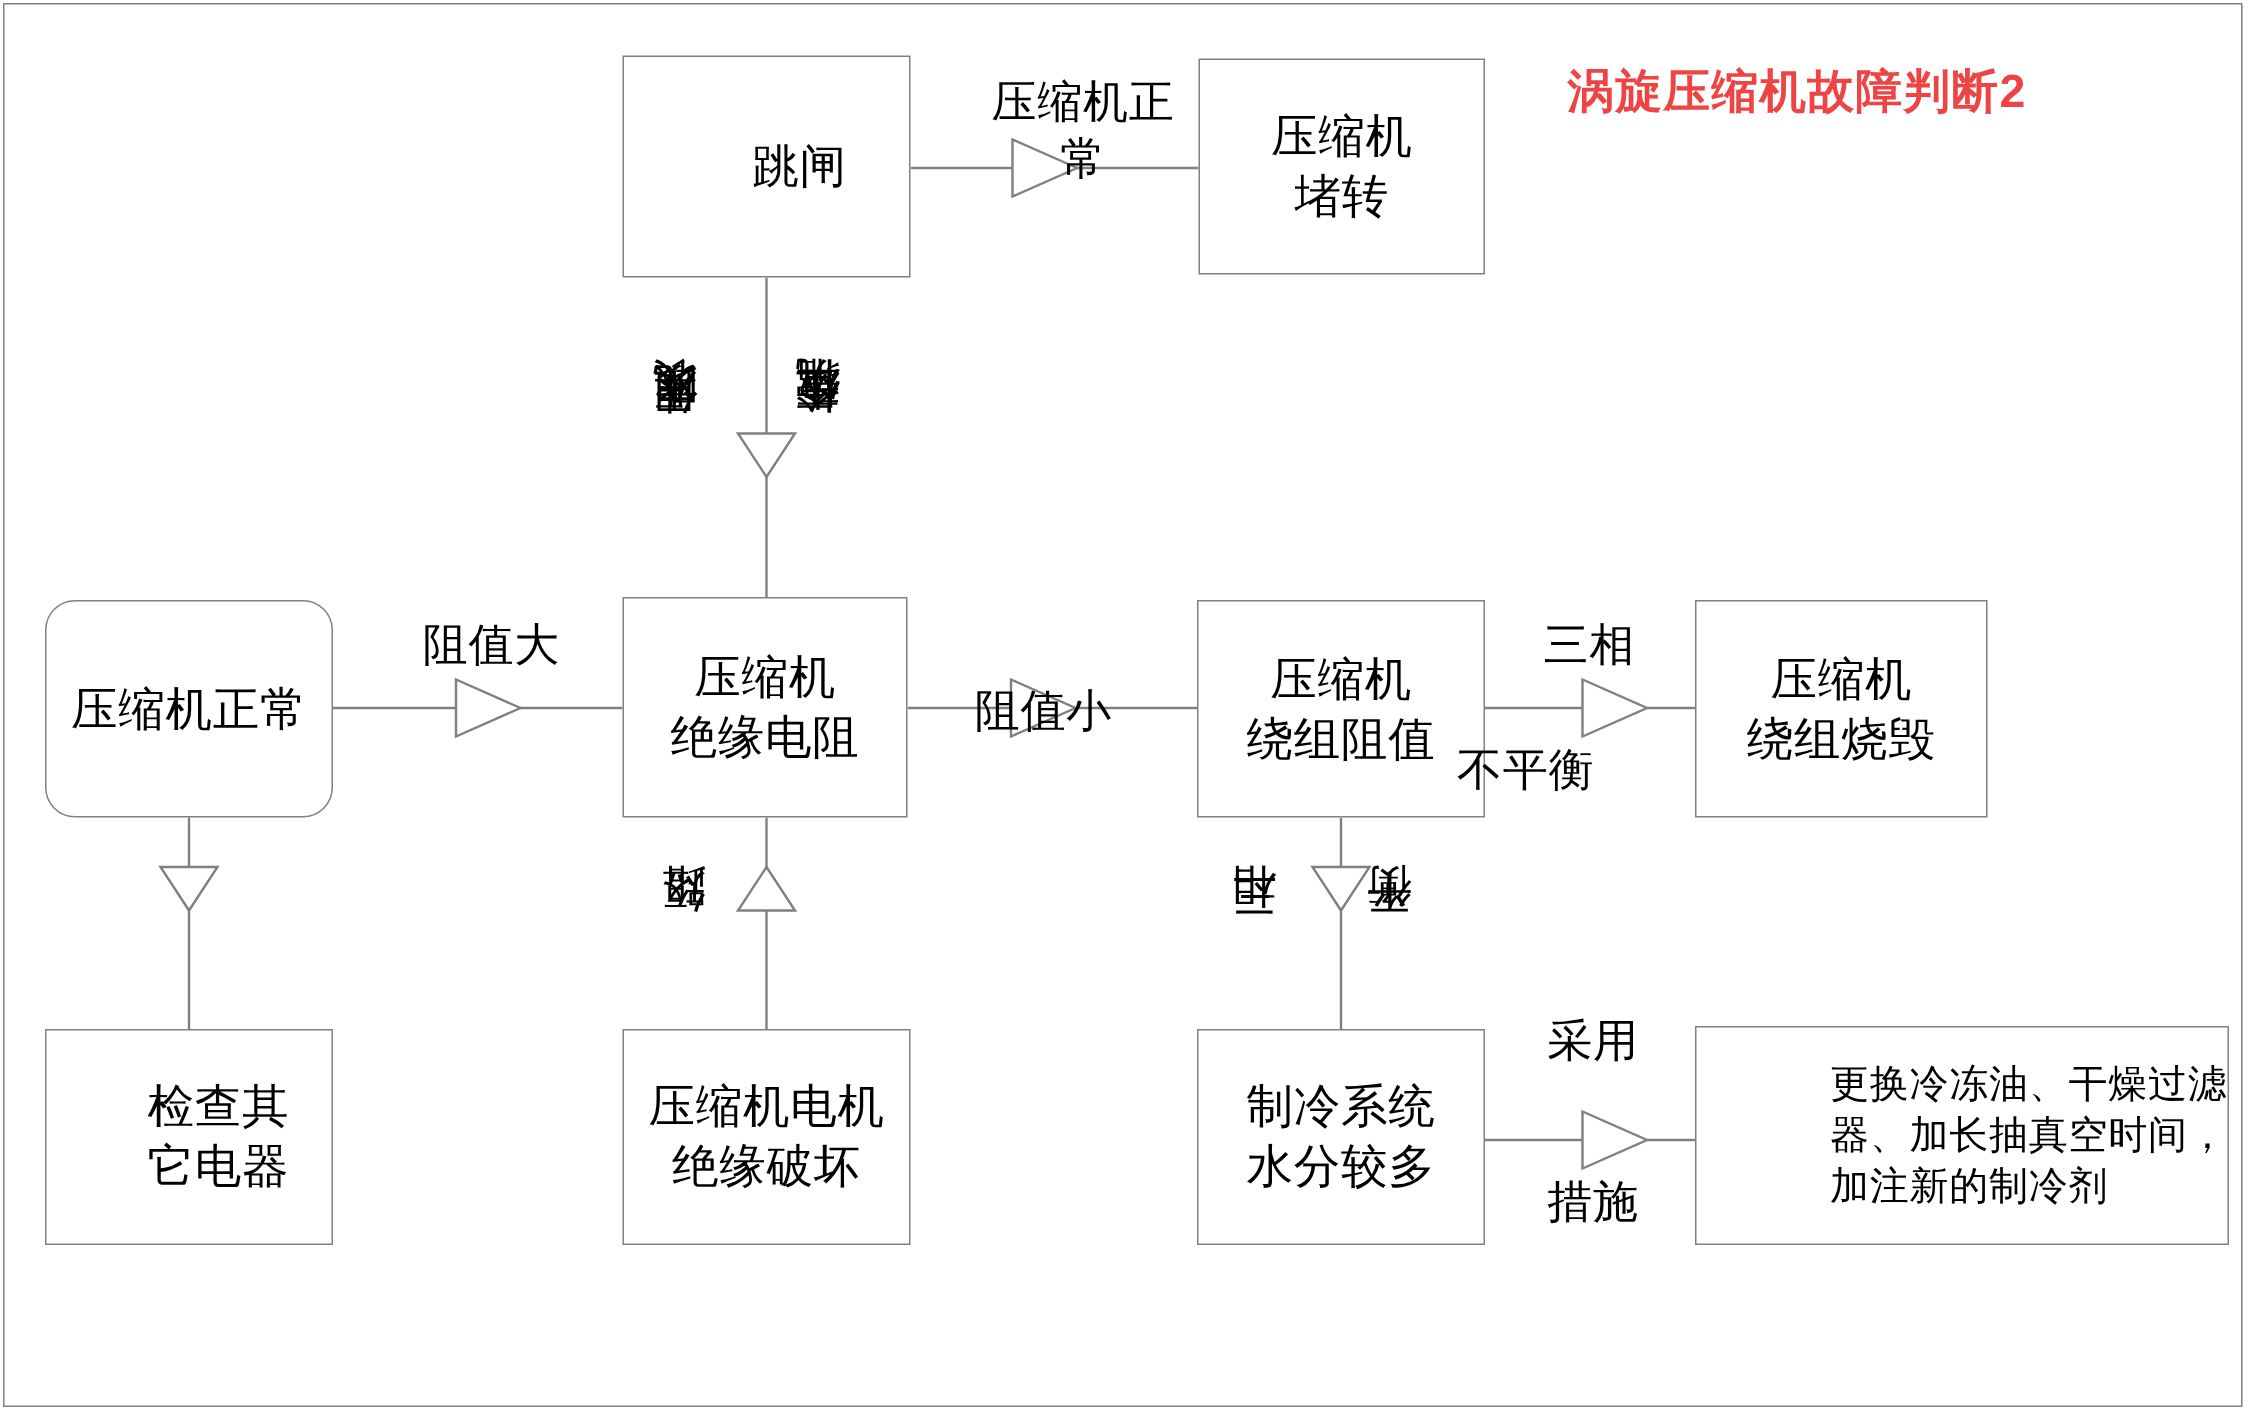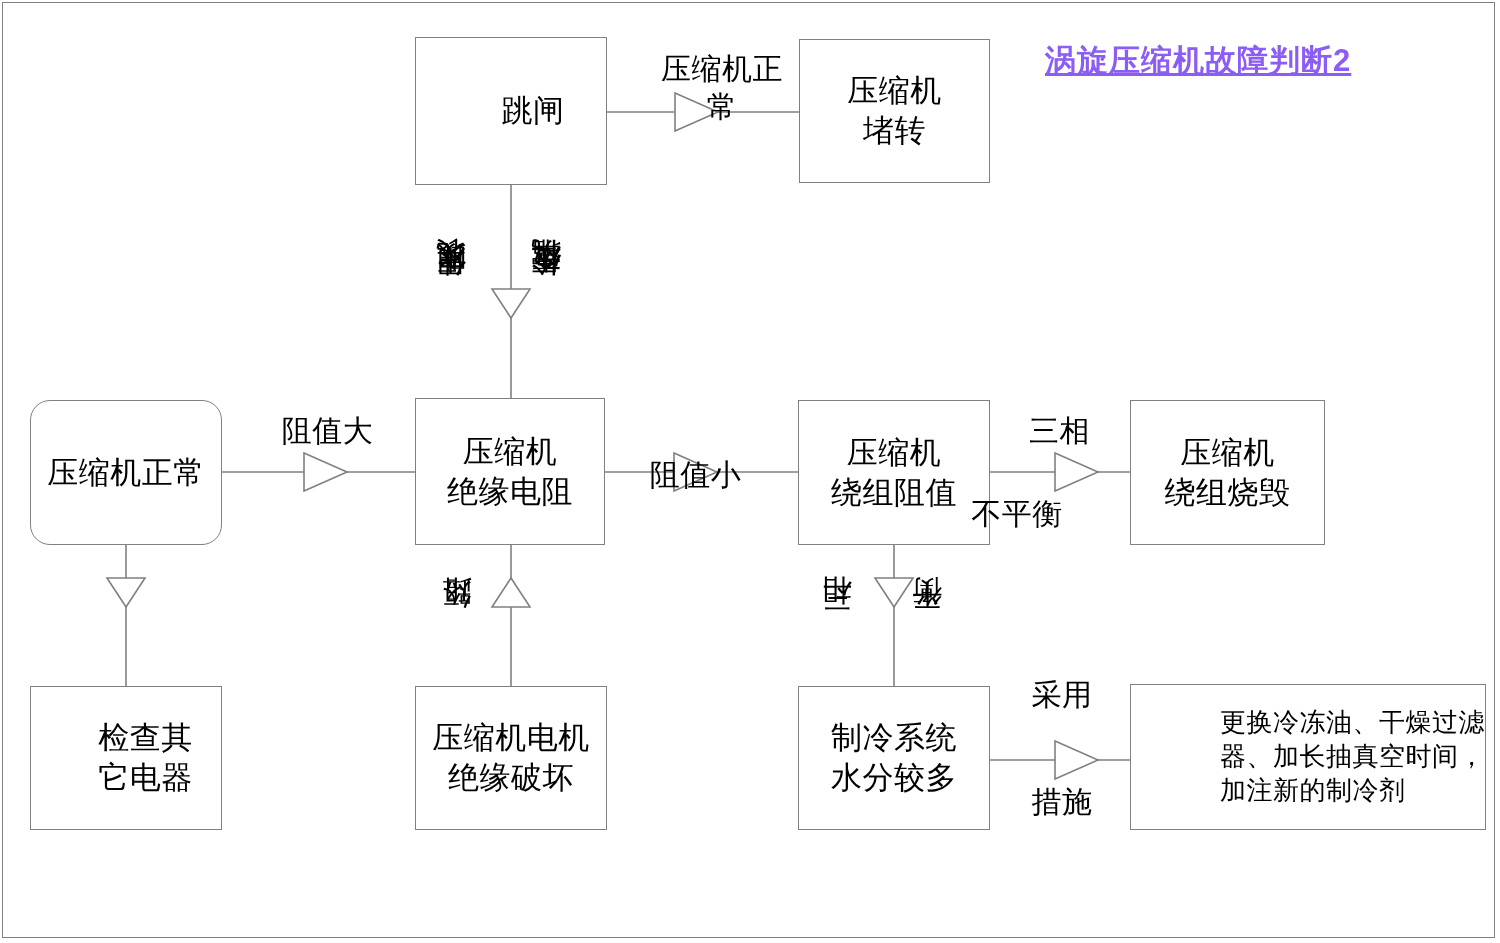--- a/index.html
+++ b/index.html
@@ -69,24 +69,23 @@
     text-orientation: upright;
     transform: rotate(180deg);
     letter-spacing: 2px;
   }
   #title {
     position: absolute;
     left: 1045px;
     top: 40px;
     font-size: 31px;
     font-weight: bold;
-    color: #8b5cf6;
+    color: #ef4444;
     letter-spacing: 1px;
     font-family: "Liberation Sans", "DejaVu Sans", sans-serif;
-    text-decoration: underline;
   }
 </style>
 </head>
 <body>
 
 <div id="canvas">
 
   <div id="frame"></div>
 
   <svg id="wires" viewBox="0 0 1500 943" xmlns="http://www.w3.org/2000/svg">

